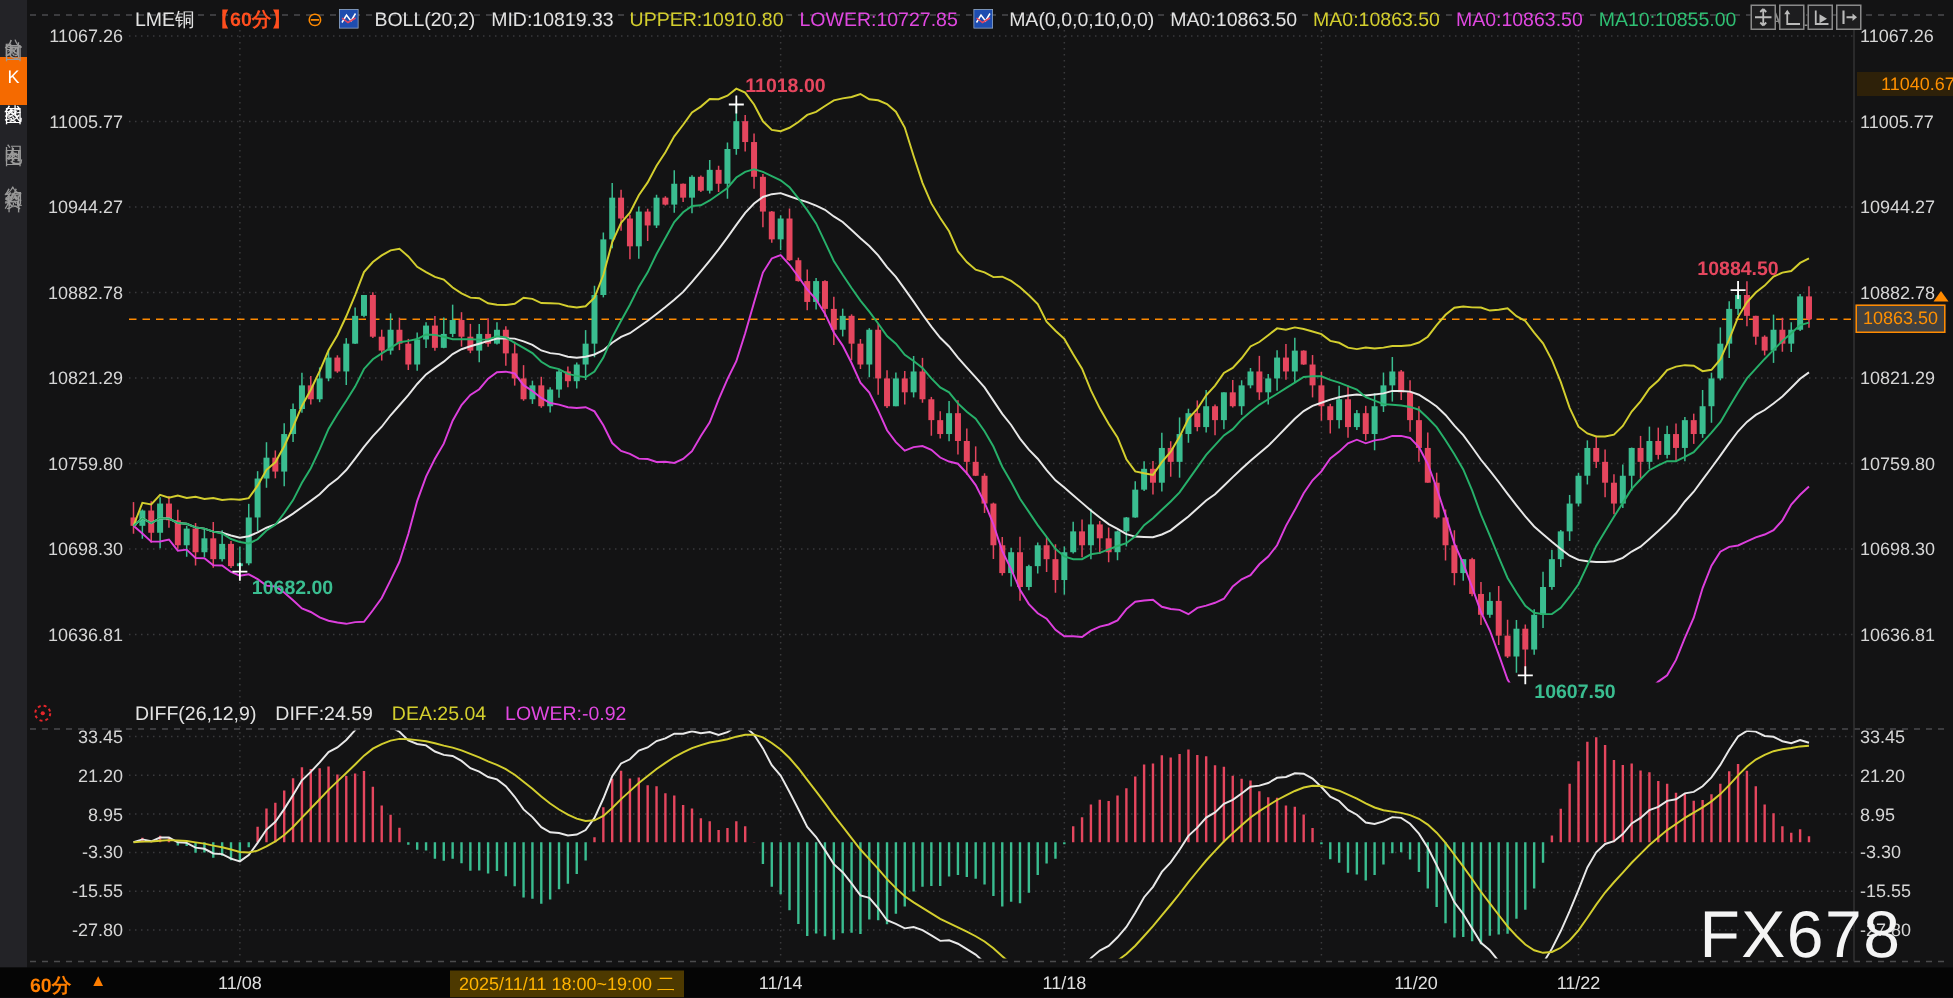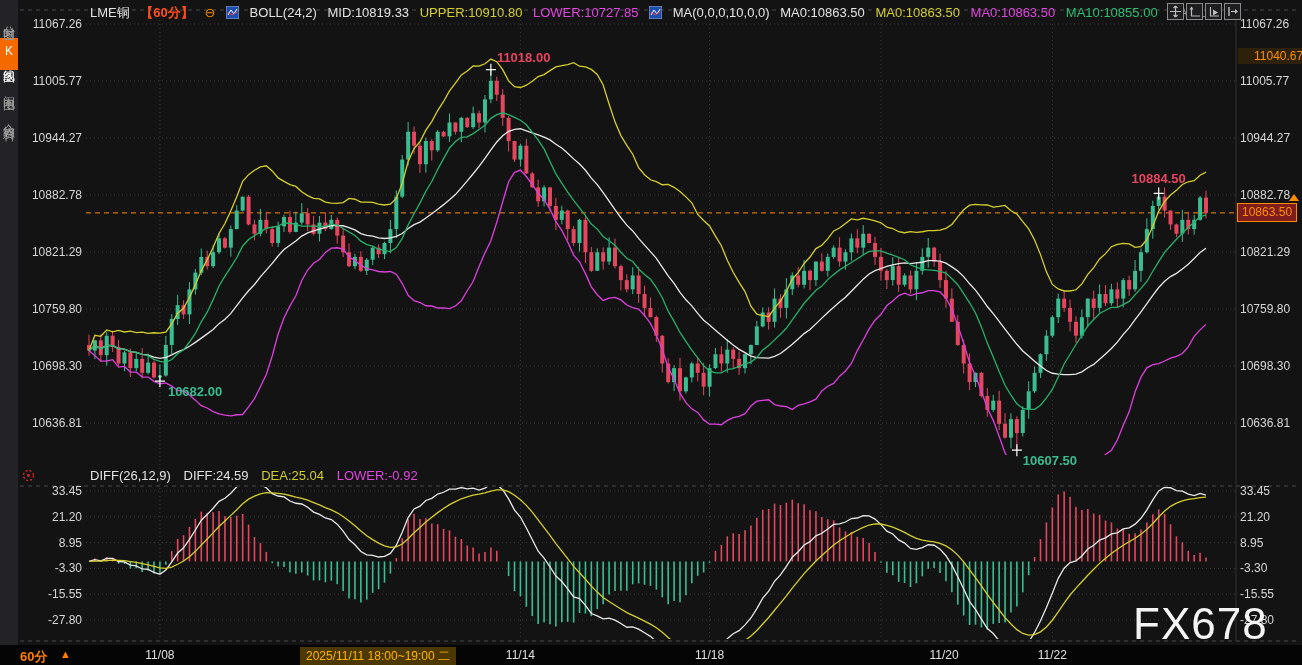--- a/index.html
+++ b/index.html
@@ -25,21 +25,21 @@
   .period{color:#ff4e1e;font-weight:bold}
   .expand{color:#ff8a00;font-size:13px;cursor:pointer}
   .mini-icon{display:inline-block;vertical-align:-2px;margin-right:4px;}
   
   .axlab{position:absolute;z-index:15;font-size:12px;color:#d6d6d6;white-space:nowrap;}
   .axlab.r{width:62px;text-align:right;}
   
   .badge-plain{position:absolute;left:1238px;top:48px;z-index:16;color:#ff9000;font-size:12px;
        background:rgba(70,45,0,.55);padding:1px 16px;}
   .badge-box{position:absolute;left:1237px;top:203px;z-index:16;color:#ff9000;font-size:12px;
-       border:1px solid #ff8a00;background:#7f1d1d;padding:1px 4px 2px 4px;}
+       border:1px solid #ff8a00;background:#404040;padding:1px 4px 2px 4px;}
   .badge-arrow{position:absolute;left:1289px;top:194px;z-index:17;width:0;height:0;
        border-left:5px solid transparent;border-right:5px solid transparent;border-bottom:7px solid #ff8a00;}
   
   .toolbar{position:absolute;left:1167px;top:3px;z-index:25;display:flex;gap:2px;}
   .tb-btn{width:17px;height:17px;border:1px solid #8a8a8a;background:#1d1d1f;display:flex;
        align-items:center;justify-content:center;cursor:pointer;box-sizing:border-box;}
   
   .macd-target{position:absolute;left:21px;top:468px;z-index:20;}
   
   .watermark{position:absolute;left:1133px;top:599px;z-index:40;font-size:44px;color:#f4f4f4;
@@ -689,21 +689,21 @@
 
   <div class="main-header">
     <span class="sym">LME铜</span>
     <span class="period">【60分】</span>
     <span class="expand">⊖</span>
     <span class="mini-icon"><svg width="13" height="13">
           <rect x="0" y="0" width="13" height="13" fill="#1e4db0" stroke="#9ab" stroke-width="1"></rect>
           <polyline points="2,9 5,4 8,8 11,3" stroke="#fff" stroke-width="1" fill="none"></polyline>
           <polyline points="2,6 6,9 11,6" stroke="#e5465e" stroke-width="1" fill="none"></polyline>
         </svg></span>
-    <span class="w">BOLL(24,2)</span>
+    <span class="w">BOLL(20,2)</span>
     <span class="w">MID:10819.33</span>
     <span class="yl">UPPER:10910.80</span>
     <span class="mg">LOWER:10727.85</span>
     <span class="mini-icon"><svg width="13" height="13">
           <rect x="0" y="0" width="13" height="13" fill="#1e4db0" stroke="#9ab" stroke-width="1"></rect>
           <polyline points="2,9 5,4 8,8 11,3" stroke="#fff" stroke-width="1" fill="none"></polyline>
           <polyline points="2,6 6,9 11,6" stroke="#e5465e" stroke-width="1" fill="none"></polyline>
         </svg></span>
     <span class="w">MA(0,0,0,10,0,0)</span>
     <span class="w">MA0:10863.50</span>

